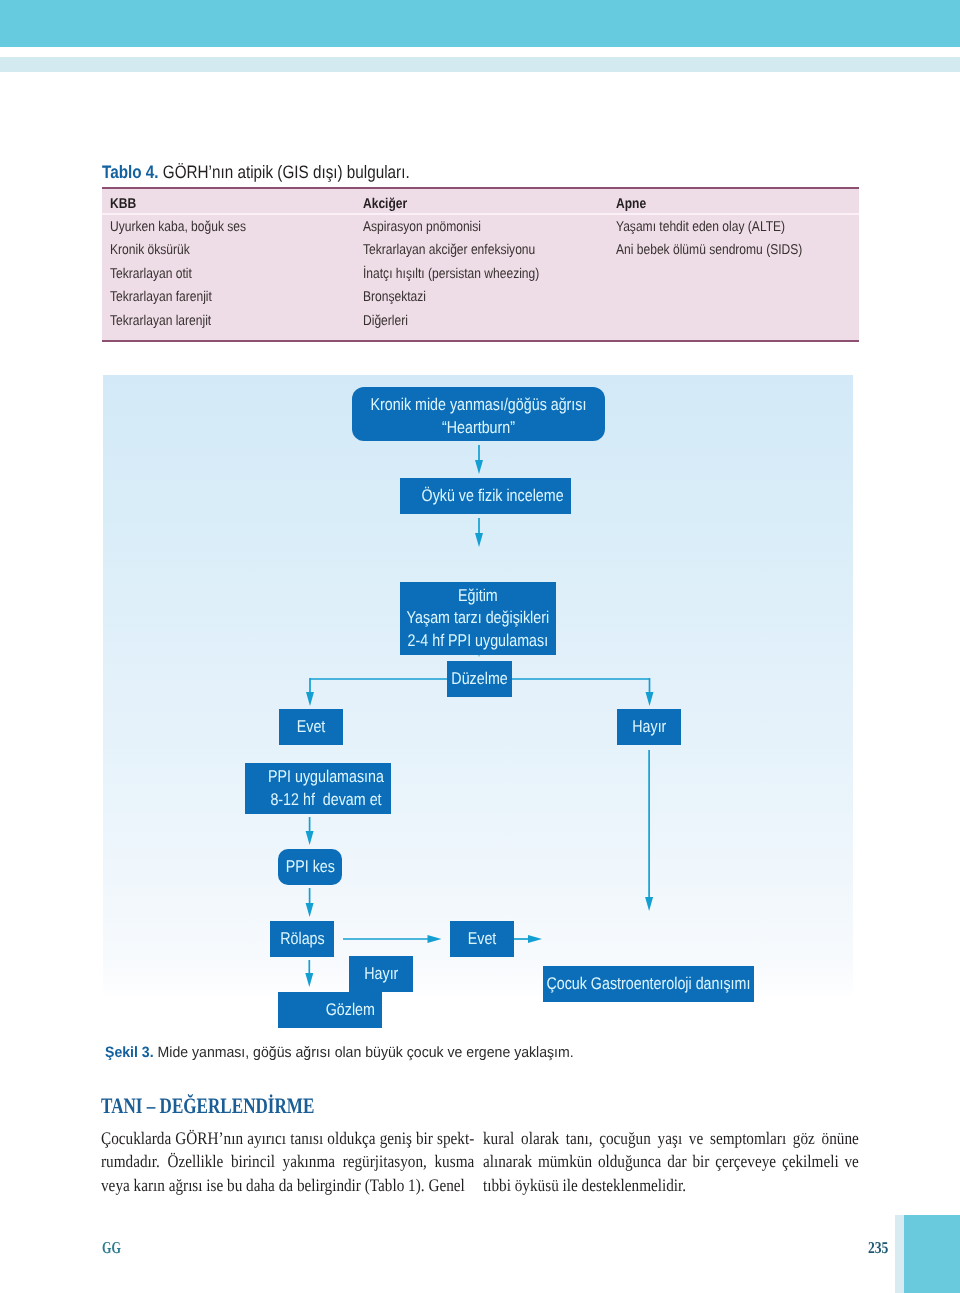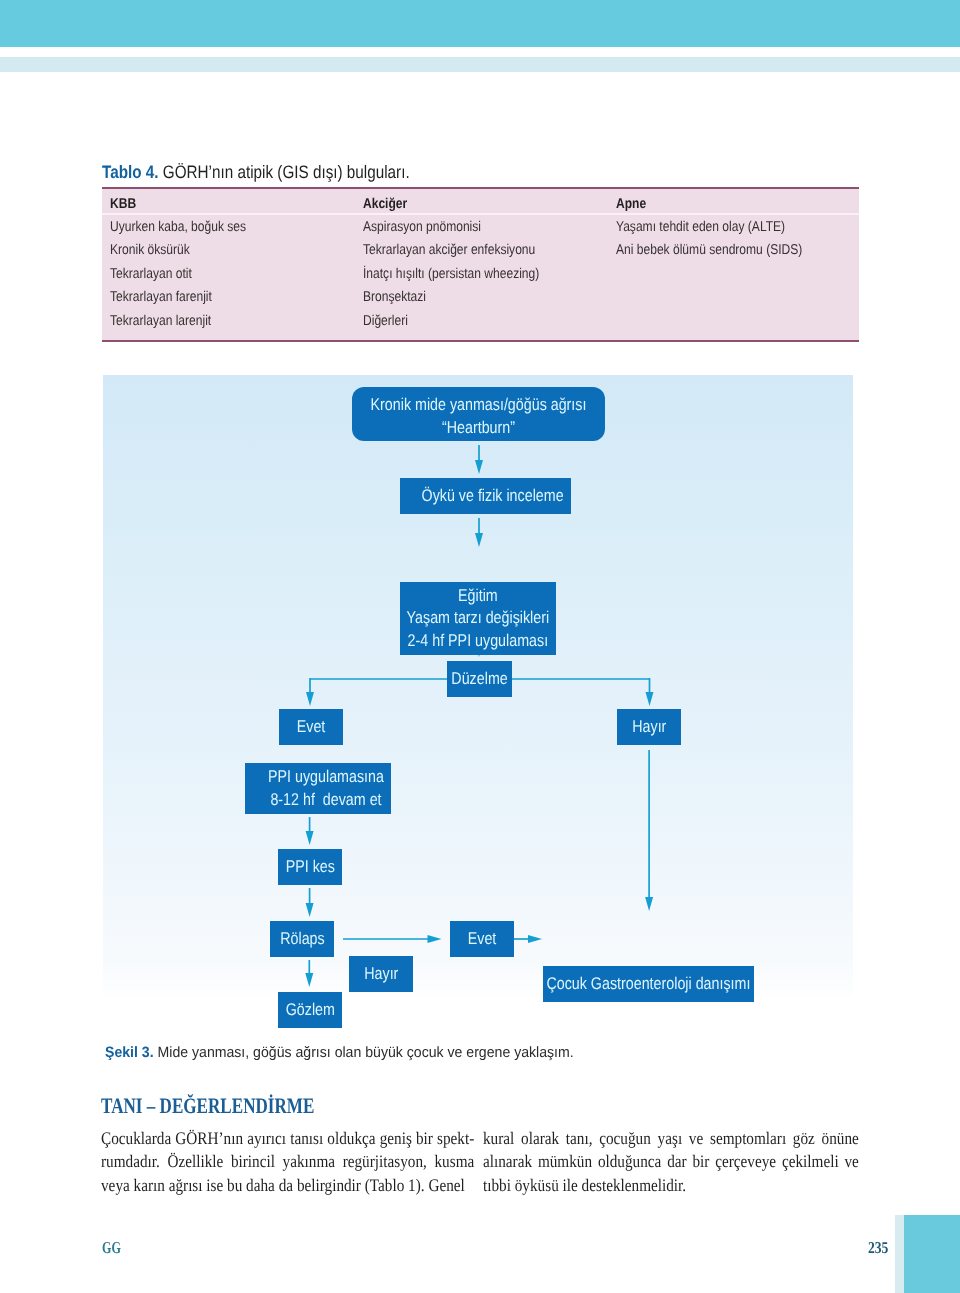--- a/index.html
+++ b/index.html
@@ -29,24 +29,24 @@
   .node>span{display:block;color:#ddf6fd;font-size:17px;text-align:center;line-height:1.33;
              white-space:pre;transform:scaleX(0.84);}
   #n-start{left:249px;top:12px;width:253px;height:54px;border-radius:12px;}
   #n-start>span{padding-top:6px;}
   #n-history{left:297px;top:103px;width:156px;height:36px;padding-left:15px;}
   #n-education{left:297px;top:176px;width:156px;height:73px;margin-top:31px;}
   #n-improve{left:344px;top:286px;width:65px;height:36px;}
   #n-yes1{left:176px;top:334px;width:64px;height:36px;}
   #n-no1{left:514px;top:334px;width:64px;height:36px;}
   #n-contppi{left:142px;top:388px;width:130px;height:51px;padding-left:16px;}
-  #n-stopppi{left:175px;top:474px;width:64px;height:36px;}
+  #n-stopppi{left:175px;top:474px;width:64px;height:36px;border-radius:10px;}
   #n-relapse{left:167px;top:546px;width:64px;height:36px;}
   #n-no2{left:246px;top:581px;width:64px;height:36px;}
-  #n-observe{left:175px;top:617px;width:64px;height:36px;}
+  #n-observe{left:175px;top:617px;width:64px;height:36px;padding-left:40px;}
   #n-yes2{left:347px;top:546px;width:64px;height:36px;}
   #n-referral{left:440px;top:547px;width:211px;height:36px;margin-top:44px;}
   
   #fig-caption{position:absolute;left:105px;top:1044px;font-size:15px;color:#2b2b2b;white-space:nowrap;
                 transform:scaleX(0.94);transform-origin:left top;}
   #fig-caption b{color:#13629f;}
   #heading{position:absolute;left:101px;top:1093px;font-family:"Liberation Serif",serif;font-weight:bold;
             font-size:22px;color:#1b5e96;white-space:nowrap;transform:scaleX(0.777);transform-origin:left top;}
   .col{position:absolute;top:1127px;width:430px;font-family:"Liberation Serif",serif;font-size:17.6px;
        line-height:23.4px;color:#231f20;

